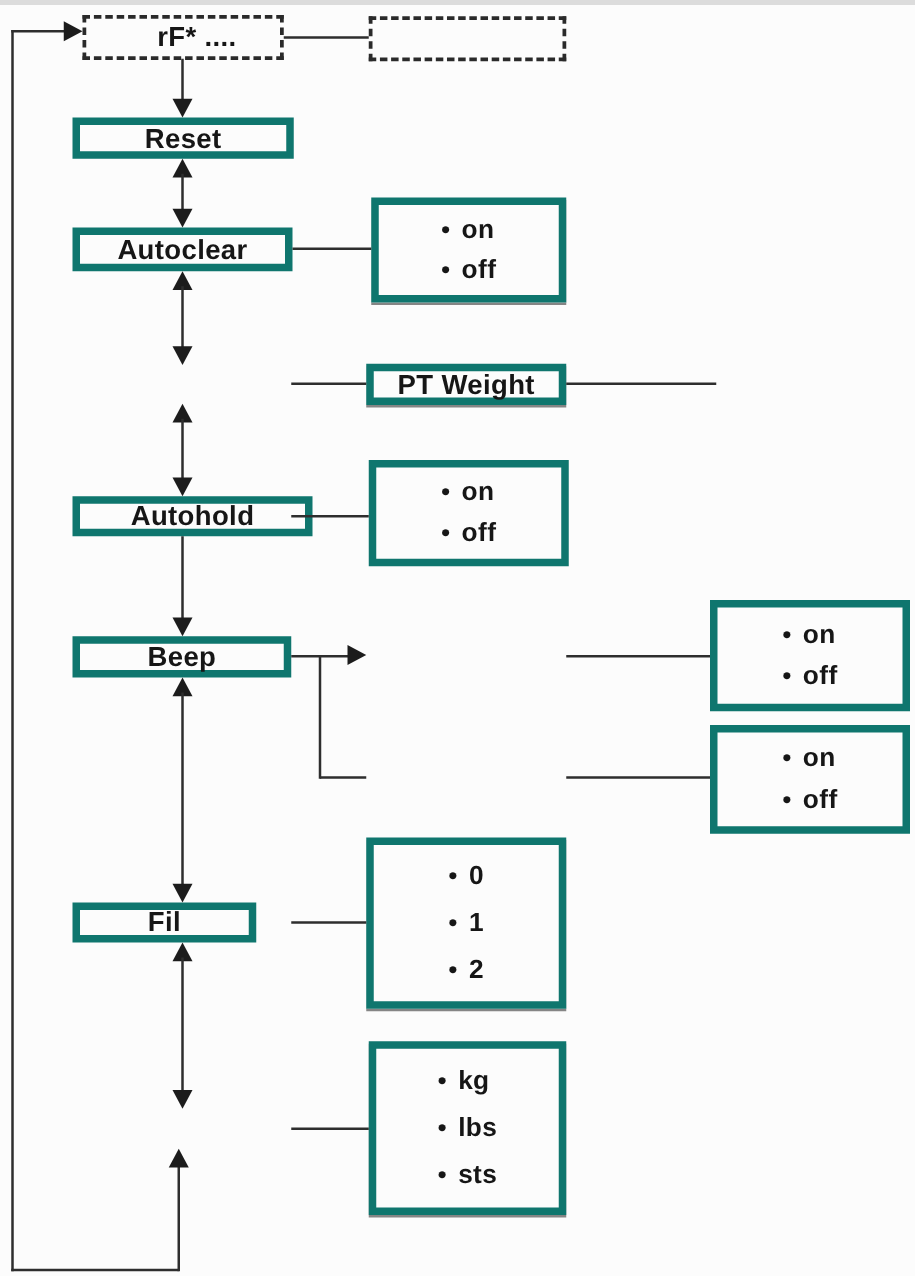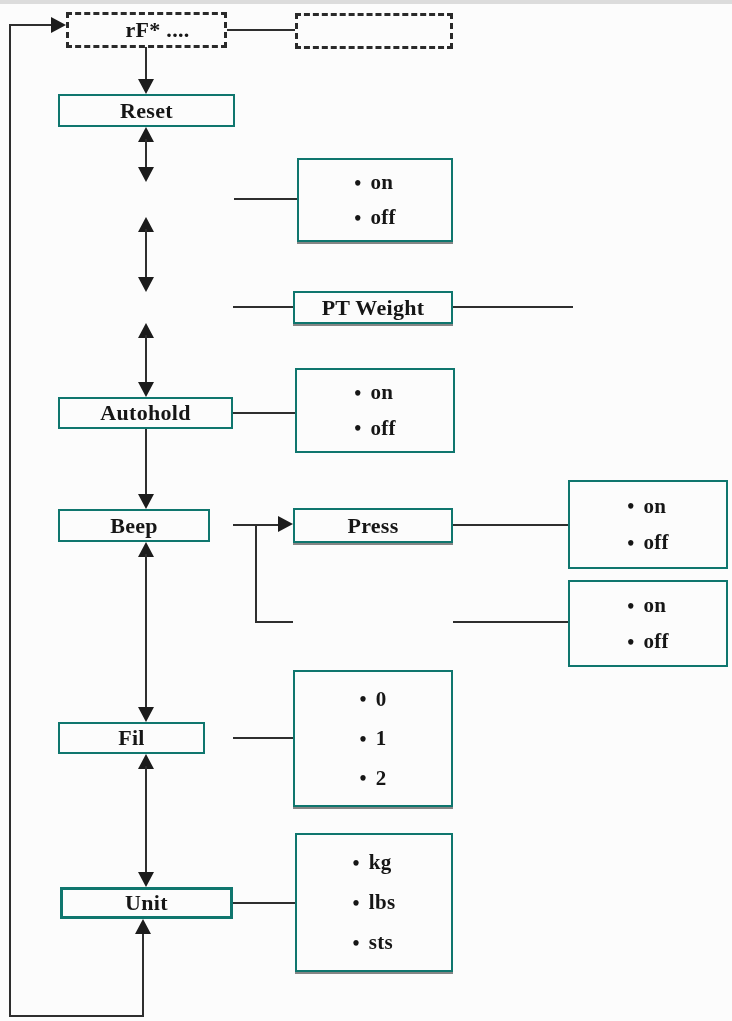--- a/index.html
+++ b/index.html
@@ -1,23 +1,23 @@
 <!DOCTYPE html>
 <html><head>
 <meta charset="utf-8">
 <style>
   html,body { margin:0; padding:0; background:#ffffff; }
   .stage {
     position:relative; width:732px; height:1021px;
     background:#fcfcfc; overflow:hidden;
-    font-family:Liberation Serif, serif;
+    font-family:Liberation Sans, sans-serif;
   }
   .box {
     position:absolute; box-sizing:border-box;
-    border:2px solid #0f766e; background:#fcfcfc;
+    border:6px solid #0f766e; background:#fcfcfc;
     display:flex; align-items:center; justify-content:center;
     font-weight:bold; font-size:22px; color:#161616;
     letter-spacing:0.3px;
   }
   .dashed { border:3px dashed #2a2a2a; }
   .shadow-b { box-shadow:0 2px 0 rgba(35,35,35,.55); }
   .thick { border-width:3px; }
   .opts { font-size:21px; }
   .opt-col { display:flex; flex-direction:column; justify-content:space-evenly; height:100%; width:max-content; }
   .opt-row { display:flex; align-items:center; gap:9px; }
@@ -39,37 +39,37 @@
 
   <div class="box dashed" style="left:66px; top:12px; width:161px; height:36px;">
     <span class="rf-label">rF* ....</span>
   </div>
   <div class="box dashed" style="left:295px; top:13px; width:158px; height:36px;"></div>
 
   <div class="box" style="left:58px; top:94px; width:177px; height:33px;">
     <span>Reset</span>
   </div>
 
-
-
-  <div class="box" style="left:58px; top:397px; width:175px; height:32px;">
+  <div class="box" style="left:58px; top:182px; width:176px; height:35px;">
+    <span>Autoclear</span>
+  </div>
+
+
+  <div class="box" style="left:58px; top:397px; width:192px; height:32px;">
     <span>Autohold</span>
   </div>
 
-  <div class="box" style="left:58px; top:509px; width:152px; height:33px;">
+  <div class="box" style="left:58px; top:509px; width:175px; height:33px;">
     <span>Beep</span>
   </div>
 
   <div class="box" style="left:58px; top:722px; width:147px; height:32px;">
     <span>Fil</span>
   </div>
 
-  <div class="box thick" style="left:60px; top:887px; width:173px; height:32px;">
-    <span>Unit</span>
-  </div>
 
   <div class="box opts shadow-b" style="left:297px; top:158px; width:156px; height:84px;">
     <div class="opt-col">
       <div class="opt-row">
         <span class="bullet">•</span>
         <span>on</span>
       </div>
       <div class="opt-row">
         <span class="bullet">•</span>
         <span>off</span>
@@ -88,23 +88,20 @@
         <span class="bullet">•</span>
         <span>on</span>
       </div>
       <div class="opt-row">
         <span class="bullet">•</span>
         <span>off</span>
       </div>
     </div>
   </div>
 
-  <div class="box shadow-b" style="left:293px; top:508px; width:160px; height:35px;">
-    <span>Press</span>
-  </div>
 
 
   <div class="box opts shadow-b" style="left:293px; top:670px; width:160px; height:137px;">
     <div class="opt-col">
       <div class="opt-row">
         <span class="bullet">•</span>
         <span>0</span>
       </div>
       <div class="opt-row">
         <span class="bullet">•</span>

